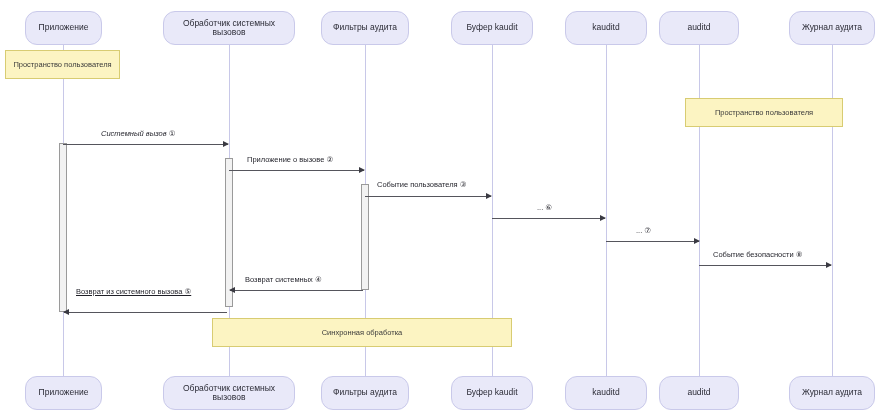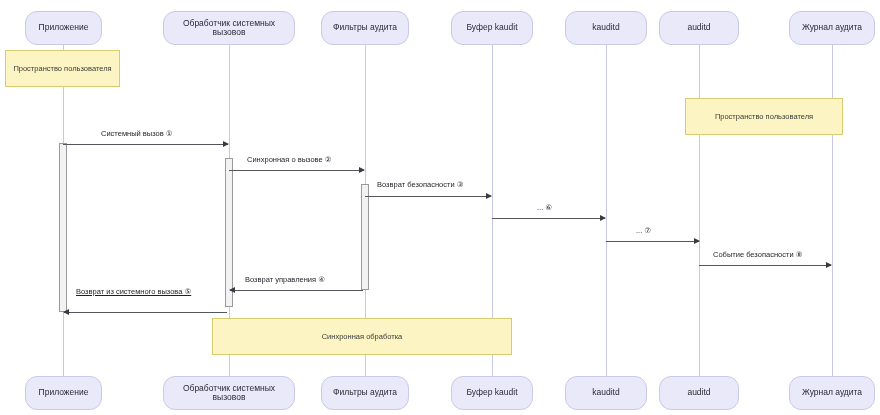--- a/index.html
+++ b/index.html
@@ -37,21 +37,21 @@
     color: #2b2b36;
     text-align: center;
     line-height: 1.1;
     box-sizing: border-box;
     padding: 0 3px;
   }
   .note {
     position: absolute;
     background: #fcf4c2;
     border: 1px solid #d8cc72;
-    height: 37px;
+    height: 29px;
     display: flex;
     align-items: center;
     justify-content: center;
     font-size: 7.5px;
     color: #3a3a3a;
     box-sizing: border-box;
     z-index: 5;
   }
   .activation {
     position: absolute;
@@ -123,36 +123,36 @@
 
   <div class="note" style="left:5px;   top:50px;  width:115px;">Пространство пользователя</div>
   <div class="note" style="left:685px; top:98px;  width:158px;">Пространство пользователя</div>
   <div class="note" style="left:212px; top:318px; width:300px;">Синхронная обработка</div>
 
   <div class="activation" style="left:59px;  top:143px; height:169px;"></div>
   <div class="activation" style="left:225px; top:158px; height:149px;"></div>
   <div class="activation" style="left:361px; top:184px; height:106px;"></div>
 
   <div class="msg right" style="left:63px; top:144px; width:165px;"></div>
-  <div class="msg-label" style="left:101px; top:129px;">Системный вызов ①</div>
+  <div class="msg-label" style="left:101px; top:129px;font-style:italic;">Системный вызов ①</div>
 
   <div class="msg right" style="left:229px; top:170px; width:135px;"></div>
-  <div class="msg-label" style="left:247px; top:155px;">Синхронная о вызове ②</div>
+  <div class="msg-label" style="left:247px; top:155px;">Приложение о вызове ②</div>
 
   <div class="msg right" style="left:365px; top:196px; width:126px;"></div>
-  <div class="msg-label" style="left:377px; top:180px;">Возврат безопасности ③</div>
+  <div class="msg-label" style="left:377px; top:180px;">Событие пользователя ③</div>
 
   <div class="msg right" style="left:492px; top:218px; width:113px;"></div>
   <div class="msg-label" style="left:537px; top:203px;">... ⑥</div>
 
   <div class="msg right" style="left:606px; top:241px; width:93px;"></div>
   <div class="msg-label" style="left:636px; top:226px;">... ⑦</div>
 
   <div class="msg right" style="left:699px; top:265px; width:132px;"></div>
   <div class="msg-label" style="left:713px; top:250px;">Событие безопасности ⑧</div>
 
   <div class="msg left" style="left:230px; top:290px; width:133px;"></div>
-  <div class="msg-label" style="left:245px; top:275px;">Возврат управления ④</div>
+  <div class="msg-label" style="left:245px; top:275px;">Возврат системных ④</div>
 
   <div class="msg left" style="left:64px; top:312px; width:163px;"></div>
   <div class="msg-label" style="left:76px; top:287px;text-decoration:underline;">Возврат из системного вызова ⑤</div>
 
 </div>
 
 </body></html>

